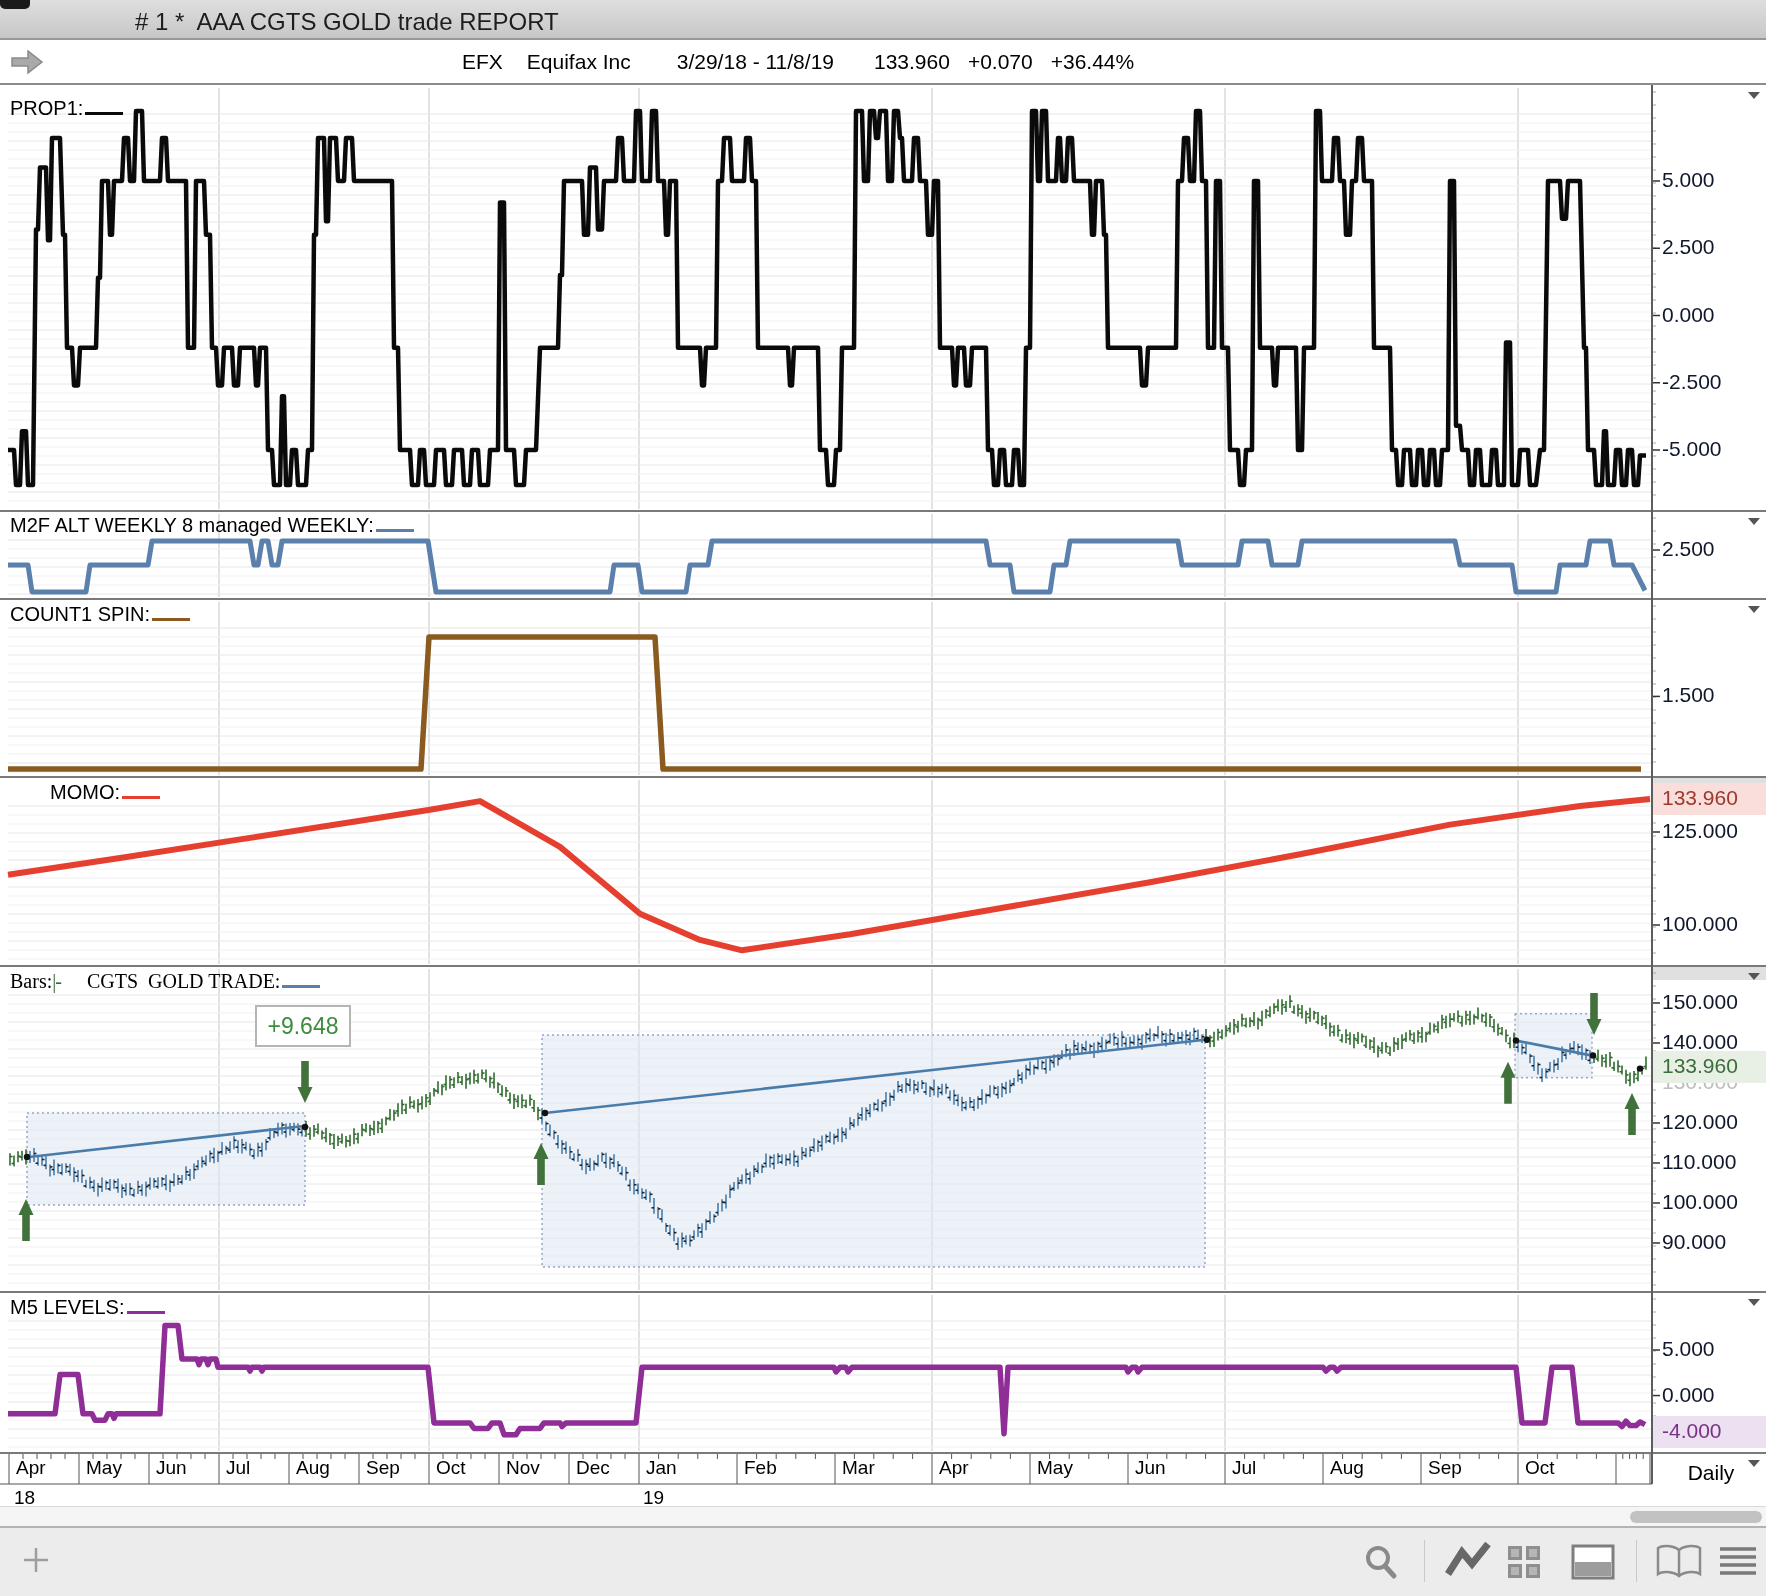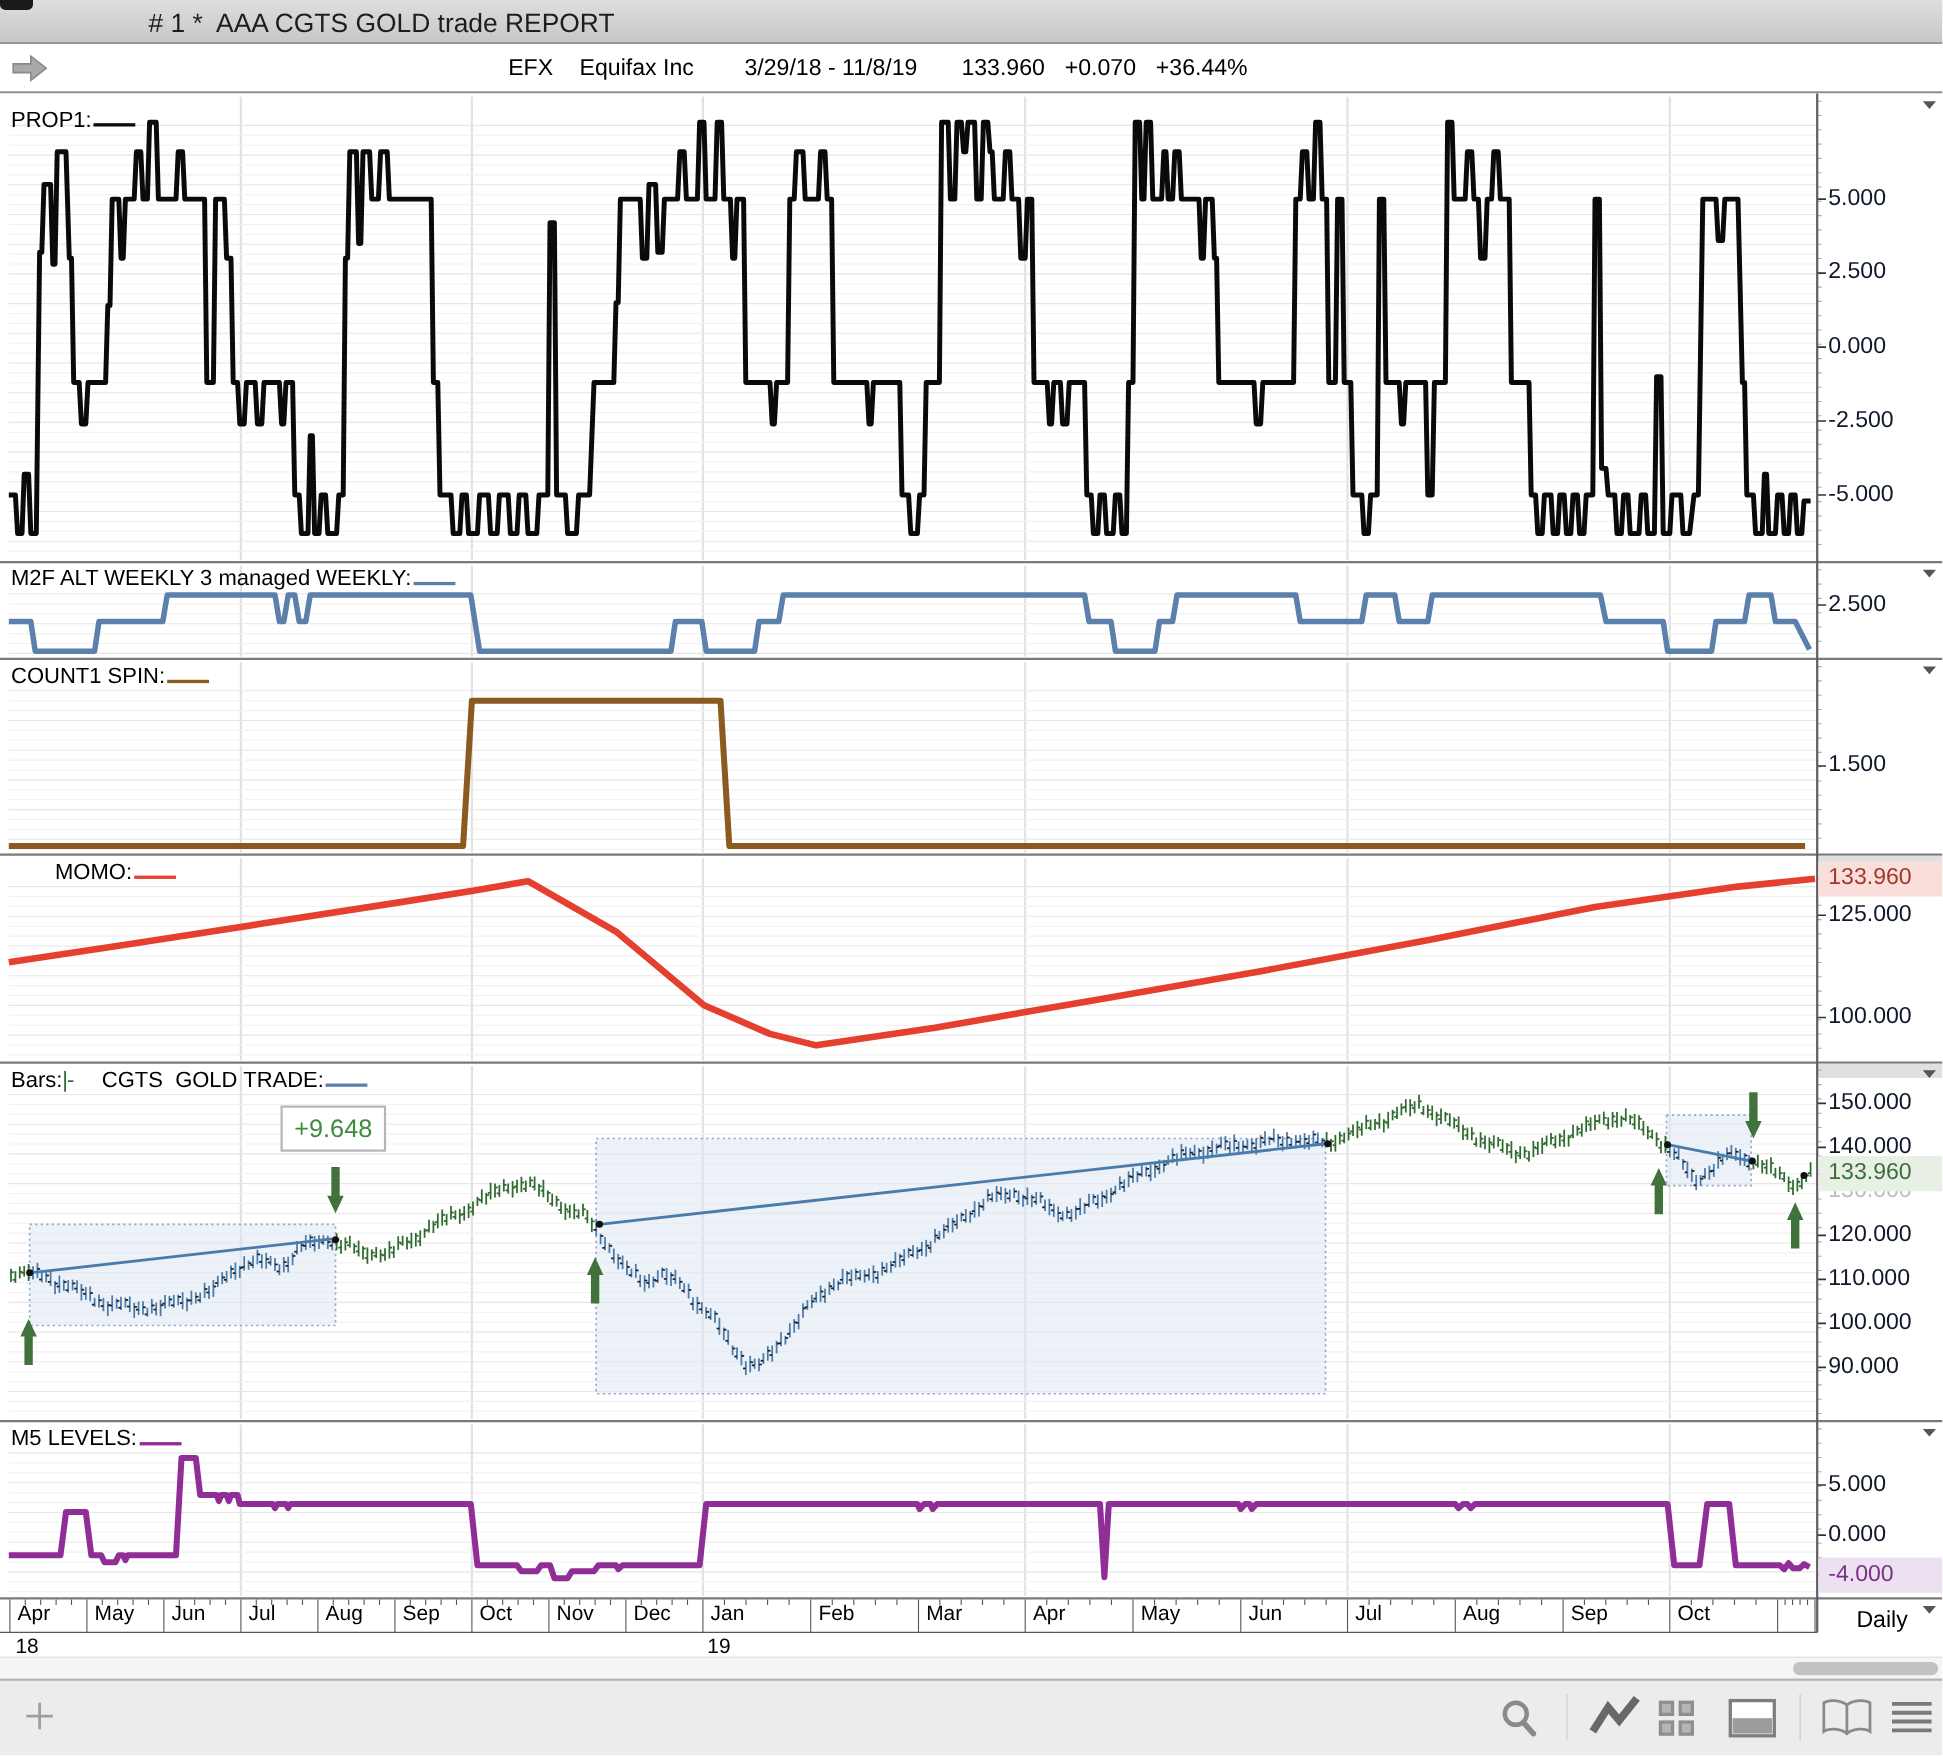--- a/index.html
+++ b/index.html
@@ -1310,24 +1310,24 @@
       <line x1="1616" y1="1454" x2="1616" y2="1484" stroke="#555" stroke-width="1"></line>
       <line x1="1622.8" y1="1454" x2="1622.8" y2="1459" stroke="#555" stroke-width="1"></line>
       <line x1="1629.6" y1="1454" x2="1629.6" y2="1459" stroke="#555" stroke-width="1"></line>
       <line x1="1636.4" y1="1454" x2="1636.4" y2="1459" stroke="#555" stroke-width="1"></line>
       <line x1="1643.2" y1="1454" x2="1643.2" y2="1459" stroke="#555" stroke-width="1"></line>
       <line x1="1650" y1="1454" x2="1650" y2="1484" stroke="#555" stroke-width="1"></line>
       <polygon points="1748,1460 1760,1460 1754,1467" fill="#555"></polygon>
     </svg>
 
   <div class="plabel" style="left:10px;top:97px;text-align:center;"><span>PROP1:</span><span class="u black"></span></div>
-  <div class="plabel" style="left:10px;top:514px;"><span>M2F ALT WEEKLY 3 managed WEEKLY:</span><span class="u blue"></span></div>
+  <div class="plabel" style="left:10px;top:514px;"><span>M2F ALT WEEKLY 8 managed WEEKLY:</span><span class="u blue"></span></div>
   <div class="plabel" style="left:10px;top:603px;"><span>COUNT1 SPIN:</span><span class="u brown"></span></div>
   <div class="plabel" style="left:10px;top:781px;margin-left:40px;"><span>MOMO:</span><span class="u red"></span></div>
-  <div class="plabel" style="left:10px;top:970px;"><span>Bars:</span><span class="glyph">|-</span><span style="display:inline-block;width:26px;"></span><span>CGTS  GOLD TRADE:</span><span class="u blue"></span></div>
+  <div class="plabel" style="left:10px;top:970px;font-family:Liberation Serif, serif;"><span>Bars:</span><span class="glyph">|-</span><span style="display:inline-block;width:26px;"></span><span>CGTS  GOLD TRADE:</span><span class="u blue"></span></div>
   <div class="plabel" style="left:10px;top:1296px;"><span>M5 LEVELS:</span><span class="u purple"></span></div>
 
   <div id="labels">
       <div class="tick-label" style="left:1662px;top:168px;">5.000</div>
       <div class="tick-label" style="left:1662px;top:235.25px;">2.500</div>
       <div class="tick-label" style="left:1662px;top:302.5px;">0.000</div>
       <div class="tick-label" style="left:1662px;top:369.75px;">-2.500</div>
       <div class="tick-label" style="left:1662px;top:437px;">-5.000</div>
       <div class="tick-label" style="left:1662px;top:537px;">2.500</div>
       <div class="tick-label" style="left:1662px;top:683.4px;">1.500</div>

